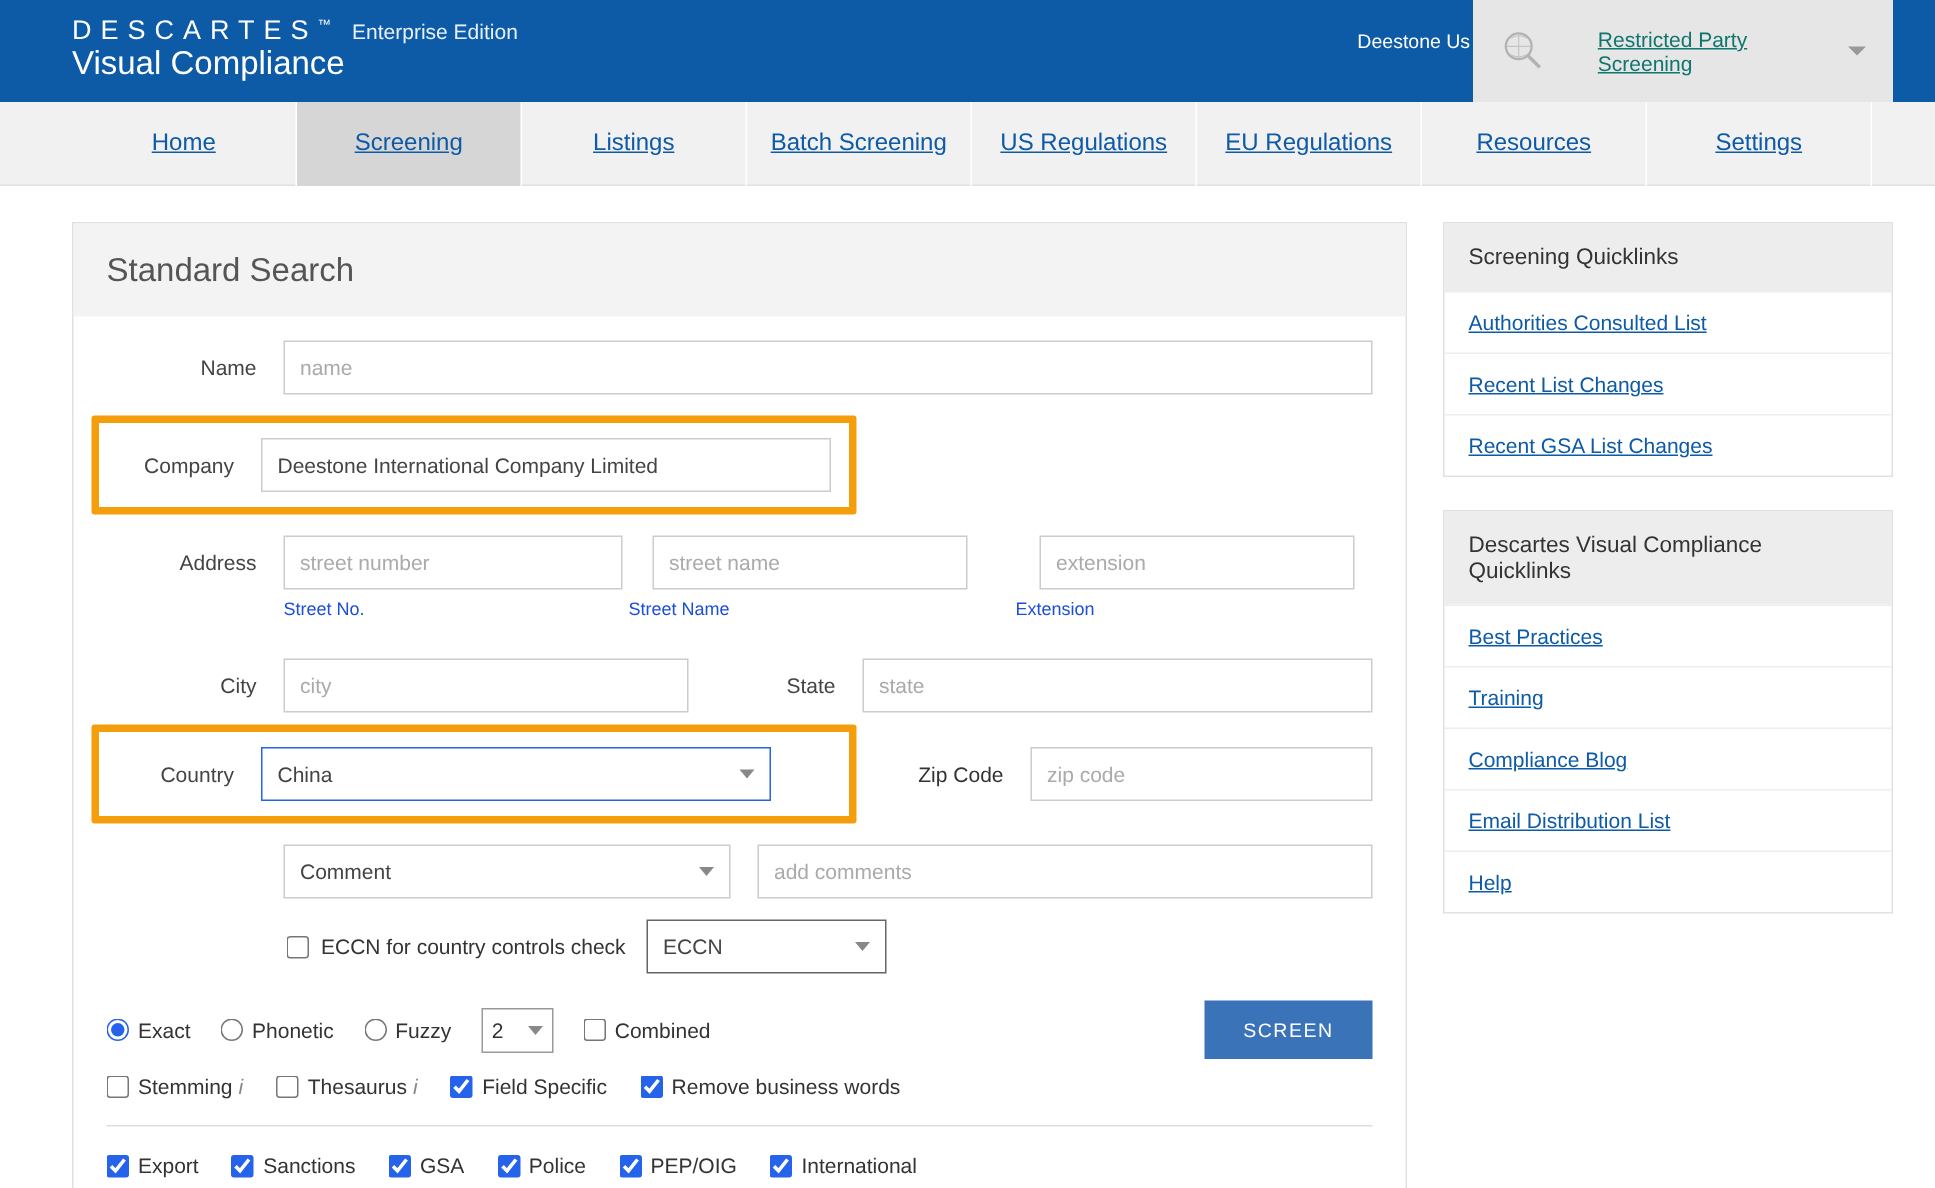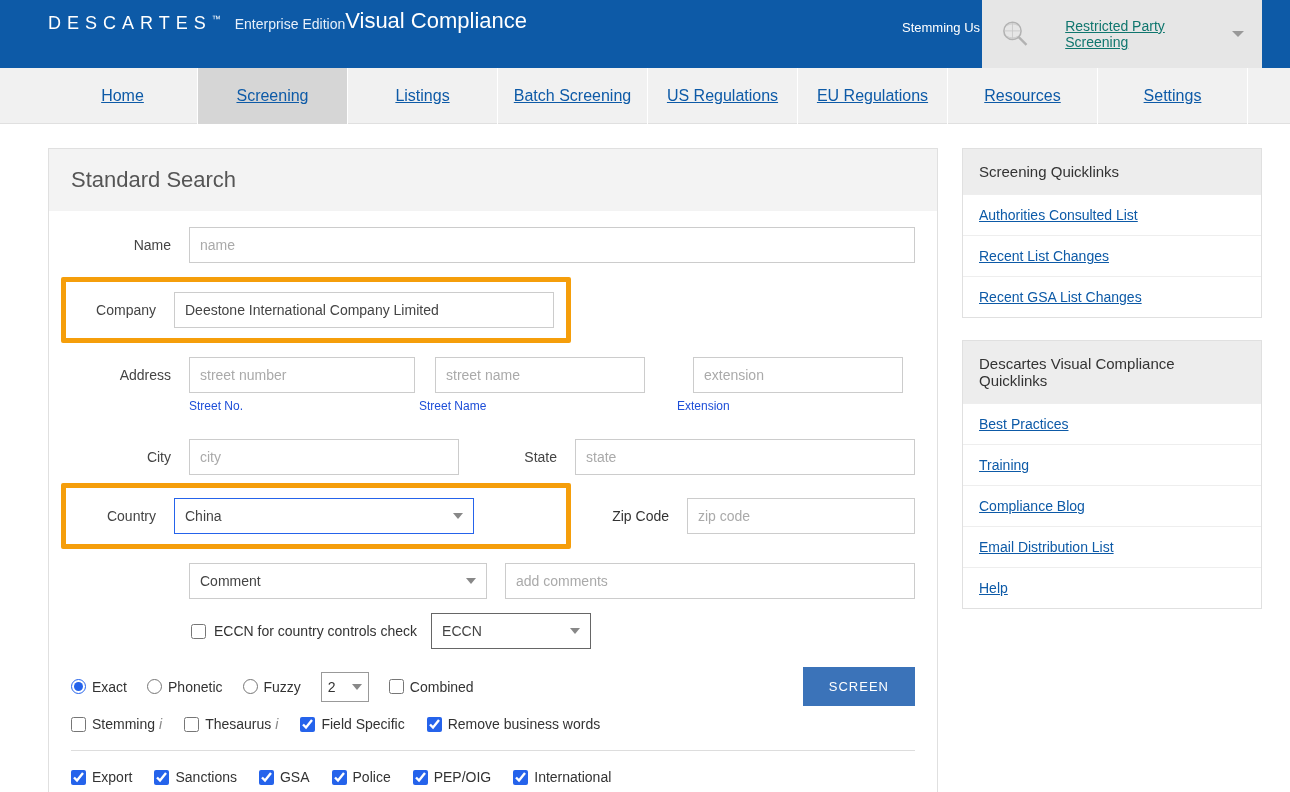--- a/index.html
+++ b/index.html
@@ -1,18 +1,18 @@
 <!DOCTYPE html>
 <html><head>
 <meta charset="utf-8">
 <style>
 * { box-sizing: border-box; margin: 0; padding: 0; }
 body { font-family: "Segoe UI", Arial, sans-serif; background: #fff; font-size: 14px; color: #333; }
 .header { background: #0d5aa7; color: #fff; display: flex; align-items: flex-start; padding: 10px 40px 8px 48px; position: relative; height: 68px; }
-.brand { display: flex; flex-direction: row; align-items: flex-end; }
+.brand { display: flex; flex-direction: column; }
 .brand-top { display: flex; align-items: baseline; gap: 14px; }
 .brand-name { font-size: 18px; letter-spacing: 6px; font-weight: 400; text-transform: uppercase; position:relative; }
 .brand-tm { font-size: 9px; vertical-align: super; letter-spacing:0; }
 .brand-sub { font-size: 22px; font-weight: 400; margin-top: -2px; }
 .brand-edition { font-size: 14px; color: #e8f0fa; }
 .header-links { margin-left: auto; margin-right: 180px; display: flex; gap: 22px; font-size: 13px; padding-top: 10px; }
 .header-links a { color: #fff; text-decoration: none; }
 .rps-box { position: absolute; right: 28px; top: 0; bottom: 0; width: 280px; background: #e6e6e6; display: flex; align-items: center; padding: 0 18px; gap: 14px; }
 .rps-icon { width: 34px; height: 34px; opacity:.55; }
 .rps-link { color: #0f766e; text-decoration: underline; font-size: 14px; margin-left: 20px; }
@@ -55,21 +55,21 @@
 
 <div class="header">
   <div class="brand">
     <div class="brand-top">
       <span class="brand-name"><span>DESCARTES</span><span class="brand-tm">™</span></span>
       <span class="brand-edition">Enterprise Edition</span>
     </div>
     <div class="brand-sub">Visual Compliance</div>
   </div>
   <div class="header-links">
-    <a href="#">Stemming Us</a>
+    <a href="#">Deestone Us</a>
     <a href="#">Online Help</a>
   </div>
   <div class="rps-box">
     <svg class="rps-icon" viewBox="0 0 40 40">
         <circle cx="16" cy="16" r="11" fill="none" stroke="#888" stroke-width="2"></circle>
         <line x1="24" y1="24" x2="34" y2="34" stroke="#888" stroke-width="3"></line>
         <path d="M6 16 h20 M16 6 v20 M9 9 a14 14 0 0 1 14 0 M9 23 a14 14 0 0 0 14 0" fill="none" stroke="#aaa" stroke-width="1"></path>
       </svg>
     <a href="#" class="rps-link">Restricted Party Screening</a>
     <span class="rps-caret"></span>
@@ -117,21 +117,21 @@
       <div class="row" style="margin-bottom:8px;">
         <div class="lbl">City</div>
         <input type="text" style="width: 270px;" placeholder="city">
         <div style="width:80px; text-align:right; color:#444;">State</div>
         <input type="text" class="w-full" placeholder="state" style="">
       </div>
 
       <div style="display:flex; align-items:center; gap:18px; margin-bottom:14px;">
         <div class="hl" style="width:510px;">
           <div class="lbl">Country</div>
-          <div class="select" style="width:300px; border:1px solid #2563eb;">
+          <div class="select" style="width:340px; border:1px solid #2563eb;">
             <span>China</span>
             <span class="caret"></span>
           </div>
         </div>
         <div style="width:80px; text-align:right;">Zip Code</div>
         <input type="text" class="w-full" placeholder="zip code" style="">
       </div>
 
       <div class="row">
         <div class="lbl">&nbsp;</div>

